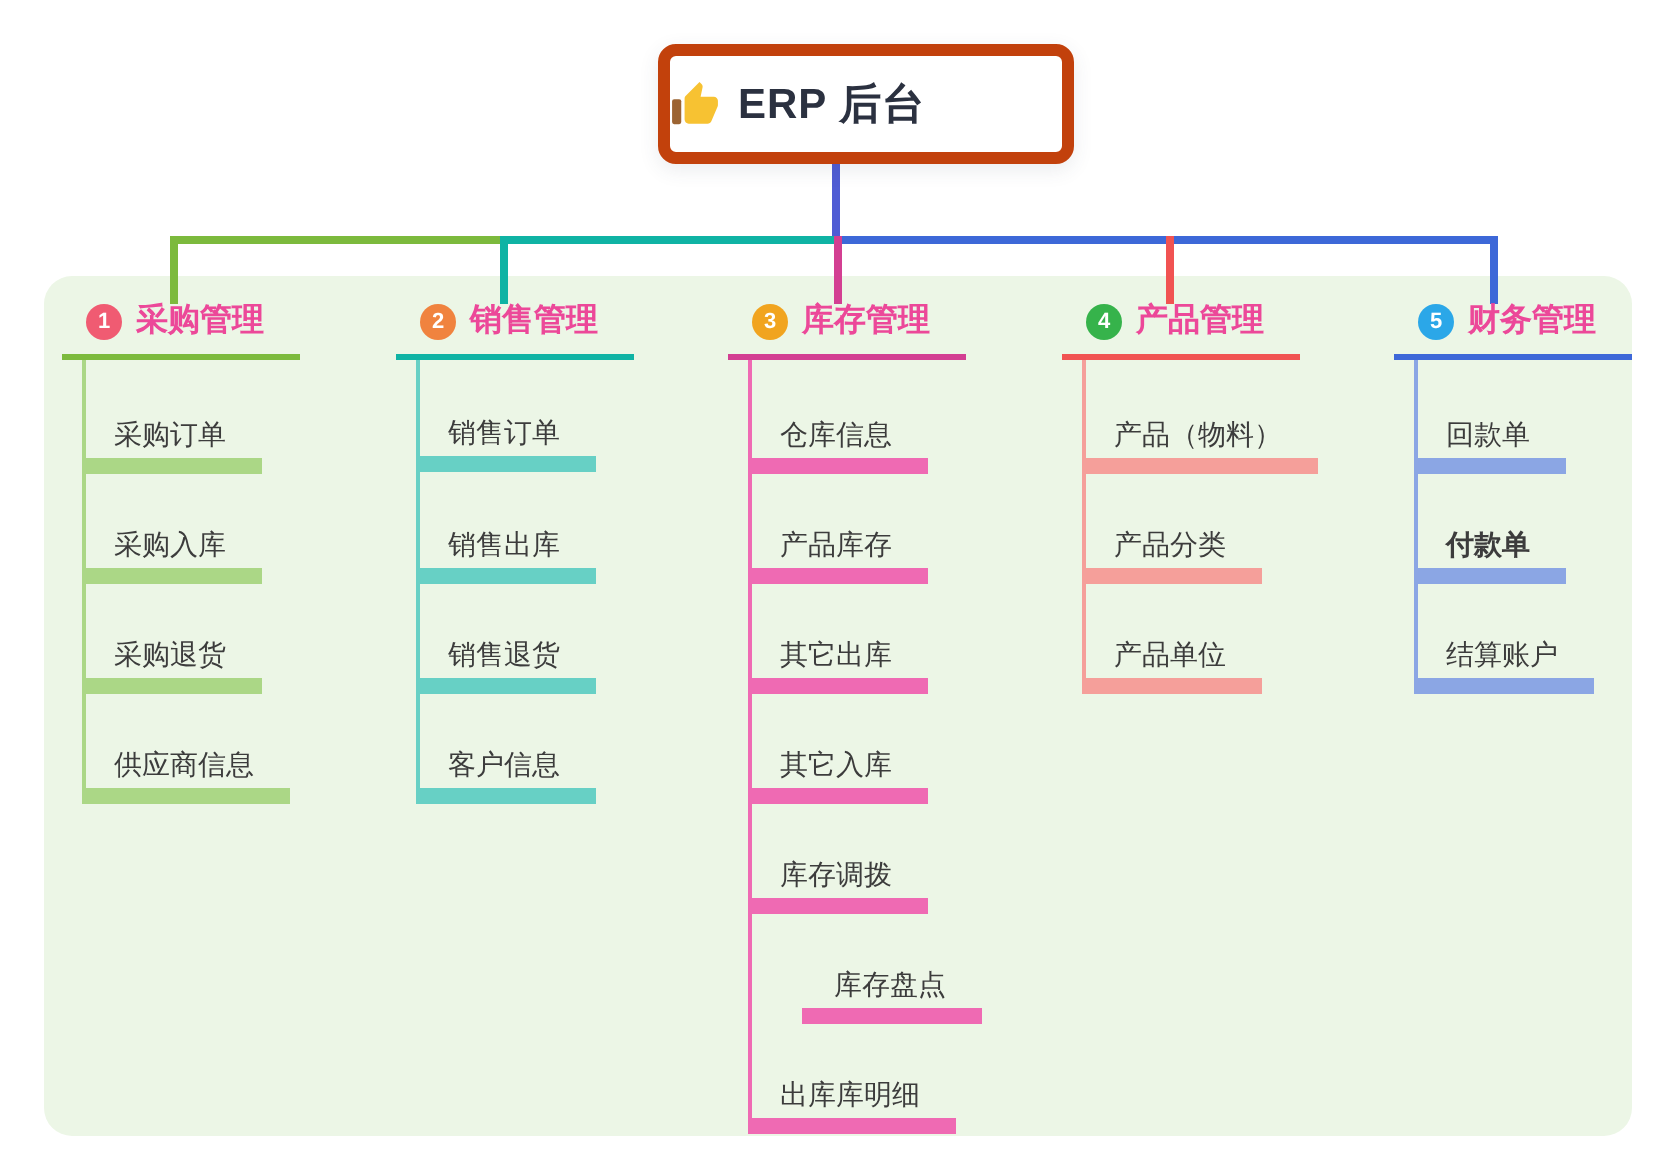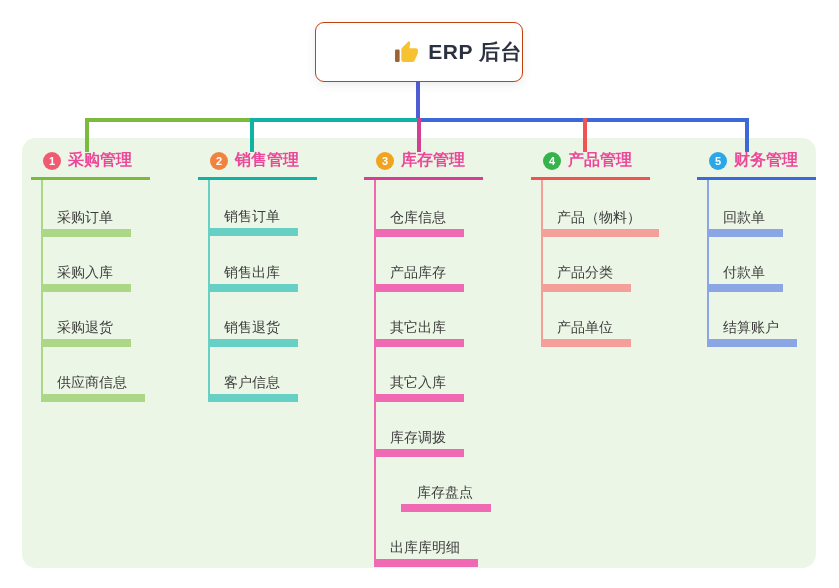--- a/index.html
+++ b/index.html
@@ -3,24 +3,24 @@
 <meta charset="utf-8">
 <style>
   html,body{margin:0;padding:0;background:#ffffff;}
   .canvas{
     position:relative;width:839px;height:588px;overflow:hidden;
     background:#ffffff;
     font-family:"Liberation Sans","DejaVu Sans",sans-serif;
   }
   
   .root-node{
-    position:absolute;left:315px;top:22px;width:208px;height:60px;
-    background:#ffffff;border:1px solid #c2410c;border-radius:9px;
+    position:absolute;left:329px;top:22px;width:208px;height:60px;
+    background:#ffffff;border:6px solid #c2410c;border-radius:9px;
     box-shadow:0 3px 10px rgba(60,70,90,.10);
-    display:flex;align-items:center;justify-content:flex-end;gap:9px;
+    display:flex;align-items:center;justify-content:flex-start;gap:9px;
     box-sizing:border-box;cursor:pointer;z-index:3;
   }
   .root-title{font-size:21px;font-weight:600;color:#2b3140;letter-spacing:.5px;}
   .root-icon{width:25px;height:25px;display:inline-flex;}
   
   .panel{
     position:absolute;left:22px;top:138px;width:794px;height:430px;
     background:#ecf6e6;border-radius:14px;z-index:0;
   }
   .line{position:absolute;z-index:1;}
@@ -109,16 +109,16 @@
       <div class="vline" style="left: 541px; top: 178px; height: 163px; background: rgb(245, 159, 154);"></div>
       <div class="child-item" style="left: 541px; top: 205px; border-bottom-color: rgb(245, 159, 154);">产品（物料）</div>
       <div class="child-item" style="left: 541px; top: 260px; border-bottom-color: rgb(245, 159, 154);">产品分类</div>
       <div class="child-item" style="left: 541px; top: 315px; border-bottom-color: rgb(245, 159, 154); text-align: center;">产品单位</div>
       <div class="branch-header" style="left: 697px; min-width: 107px; border-bottom-color: rgb(61, 104, 216);">
         <span class="badge" style="background: rgb(43, 167, 232);">5</span>
         <span class="branch-label">财务管理</span>
       </div>
       <div class="vline" style="left: 707px; top: 178px; height: 163px; background: rgb(139, 166, 228);"></div>
       <div class="child-item" style="left: 707px; top: 205px; border-bottom-color: rgb(139, 166, 228);">回款单</div>
-      <div class="child-item" style="left: 707px; top: 260px; border-bottom-color: rgb(139, 166, 228);">付款单</div>
+      <div class="child-item" style="left: 707px; top: 260px; border-bottom-color: rgb(139, 166, 228); font-weight: bold;">付款单</div>
       <div class="child-item" style="left: 707px; top: 315px; border-bottom-color: rgb(139, 166, 228);">结算账户</div>
     </div>
 </div>
 
 </body></html>

